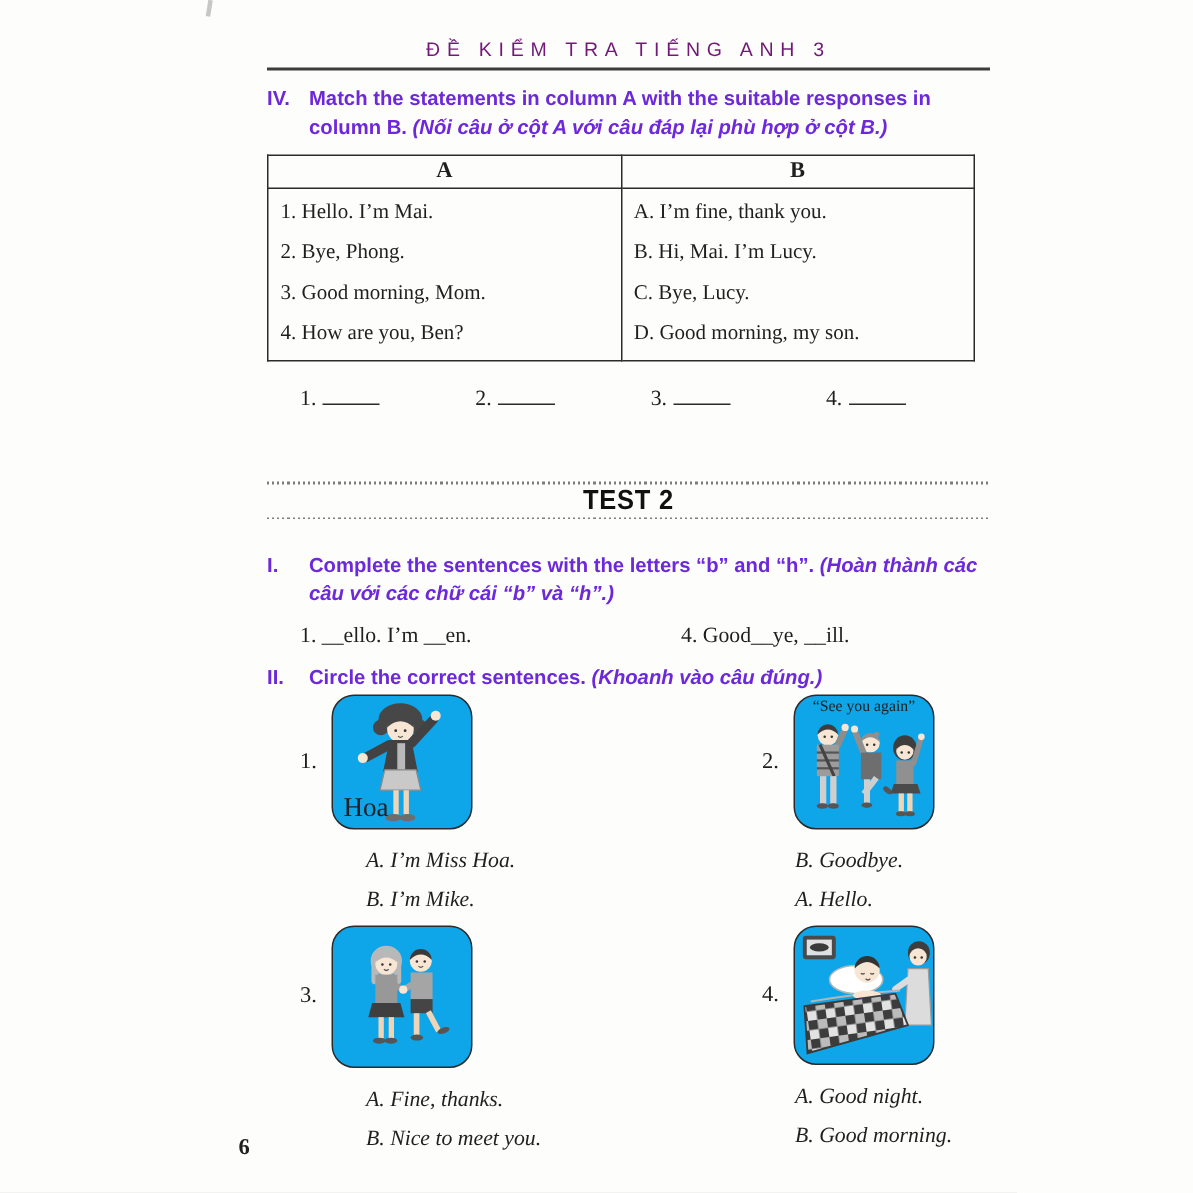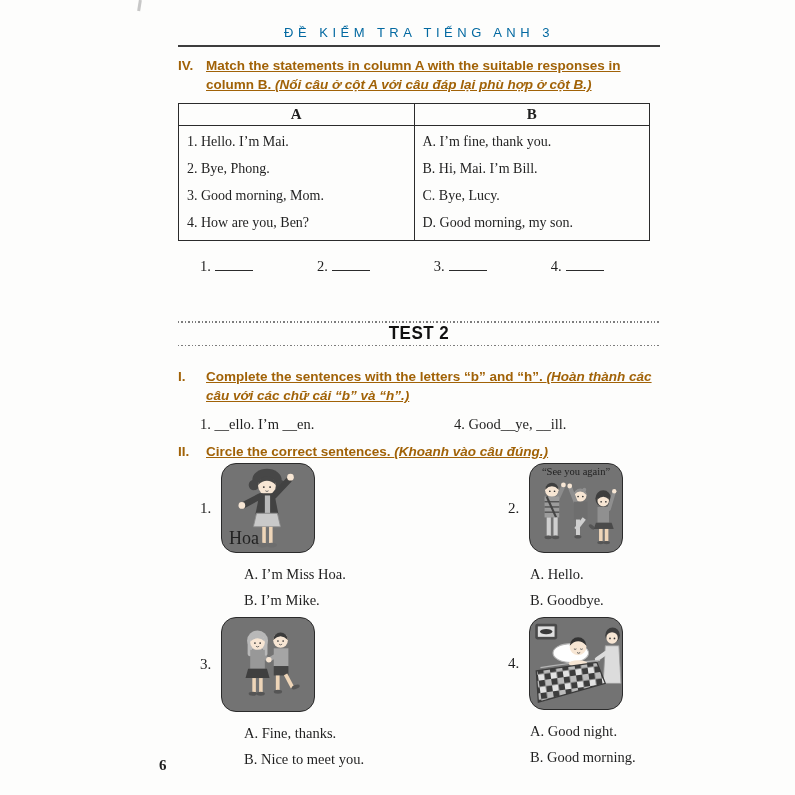--- a/index.html
+++ b/index.html
@@ -14,30 +14,30 @@
   .artifact{
     position:absolute;left:138px;top:0;width:3px;height:11px;
     background:#9a9a9a;opacity:.55;transform:rotate(9deg);
   }
   .content{position:absolute;left:178px;top:0;width:482px;}
 
   
   .hdr{padding-top:25px;text-align:center;}
   .hdr-title{
     font-family:"Liberation Sans",sans-serif;
-    font-size:13px;letter-spacing:4.5px;color:#0369a1;font-weight:400;
+    font-size:13px;letter-spacing:4.5px;color:#701a75;font-weight:400;
   }
   .hdr-rule{margin-top:5px;border-top:2.2px solid #3d3d3d;height:0;}
 
   
   .sec-head{display:flex;margin-top:9px;
     font-family:"Liberation Sans",sans-serif;font-weight:700;
-    font-size:13.5px;line-height:19px;color:#a16207;}
+    font-size:13.5px;line-height:19px;color:#6d28d9;}
   .sec-num{width:28px;flex:none;}
-  .sec-text{flex:1;text-decoration:underline;}
+  .sec-text{flex:1;}
   .vi{font-style:italic;}
 
   
   .match-table{
     width:472px;border-collapse:collapse;margin-top:9px;
     font-size:14px;line-height:27px;
   }
   .match-table th,.match-table td{border:1.6px solid #2b2b2b;}
   .match-table th{
     font-size:15px;font-weight:700;text-align:center;
@@ -69,28 +69,28 @@
   }
   .s2{justify-content:space-between;}
 
   
   .pics{display:grid;grid-template-columns:330px 1fr;row-gap:4px;margin-top:2px;}
   .pic-item.left{padding-left:22px;}
   .pic-row{display:flex;align-items:center;}
   .pic-num{width:18px;flex:none;font-size:15px;}
   .pic-box{
     position:relative;flex:none;margin-left:3px;width:92px;
-    border:1.8px solid #2b2b2b;border-radius:15px;background:#737373;
+    border:1.8px solid #2b2b2b;border-radius:15px;background:#0ea5e9;
   }
   .h88{height:88px;}.h93{height:93px;}.h91{height:91px;}
   .pic-box svg{display:block;width:100%;height:100%;}
   .cap-bl{position:absolute;left:7px;bottom:3px;font-size:18px;color:#222;}
   .cap-top{position:absolute;top:2px;left:0;width:100%;text-align:center;
     font-size:10.5px;color:#222;}
-  .pic-options{margin-top:8px;font-size:14.5px;line-height:26px;}
+  .pic-options{margin-top:8px;font-size:14.5px;line-height:26px;font-style:italic;}
   .pic-item.left .pic-options{margin-left:44px;}
   .pic-item.right .pic-options{margin-left:22px;}
 
   .page-num{position:absolute;left:159px;bottom:21px;
     font-weight:700;font-size:15px;}
 </style>
 </head>
 <body>
 
 <div class="page">
@@ -118,21 +118,21 @@
       <tbody>
         <tr>
           <td>
             <div class="cell-line">1. Hello. I’m Mai.</div>
             <div class="cell-line">2. Bye, Phong.</div>
             <div class="cell-line">3. Good morning, Mom.</div>
             <div class="cell-line">4. How are you, Ben?</div>
           </td>
           <td>
             <div class="cell-line">A. I’m fine, thank you.</div>
-            <div class="cell-line">B. Hi, Mai. I’m Bill.</div>
+            <div class="cell-line">B. Hi, Mai. I’m Lucy.</div>
             <div class="cell-line">C. Bye, Lucy.</div>
             <div class="cell-line">D. Good morning, my son.</div>
           </td>
         </tr>
       </tbody>
     </table>
 
     <div class="blanks">
       <span class="blank-item"><span>1.</span><span class="blank-line"></span></span>
       <span class="blank-item"><span>2.</span><span class="blank-line"></span></span>
@@ -240,22 +240,22 @@
               <path d="M62,56 L77,56 L79,62 L60,62 Z" fill="#4a4a4a"></path>
               <rect x="65" y="62" width="3.4" height="11.5" fill="#eed5b8"></rect>
               <rect x="70.5" y="62" width="3.4" height="11.5" fill="#eed5b8"></rect>
               <ellipse cx="66.5" cy="75" rx="3.2" ry="1.6" fill="#555"></ellipse>
               <ellipse cx="72.2" cy="75" rx="3.2" ry="1.6" fill="#555"></ellipse>
             </svg>
             <span class="cap-top">“See you again”</span>
           </div>
         </div>
         <div class="pic-options">
+          <div>B. Goodbye.</div>
           <div>A. Hello.</div>
-          <div>B. Goodbye.</div>
         </div>
       </div>
 
       <div class="pic-item left">
         <div class="pic-row">
           <span class="pic-num">3.</span>
           <div class="pic-box h93">
             <svg viewBox="0 0 88 88">
               <ellipse cx="34" cy="21" rx="10" ry="9.5" fill="#b8b8b8"></ellipse>
               <rect x="24.5" y="20" width="4.5" height="16" rx="2" fill="#b8b8b8"></rect>

